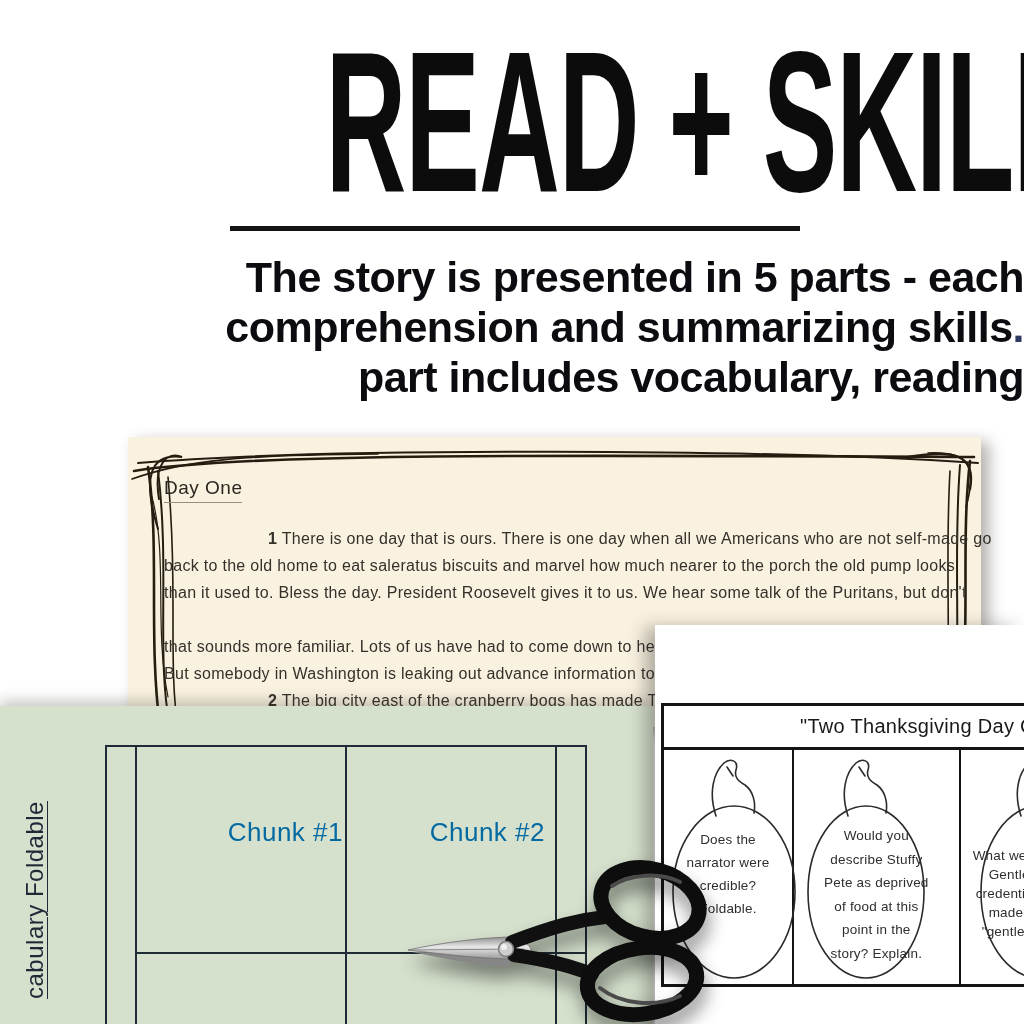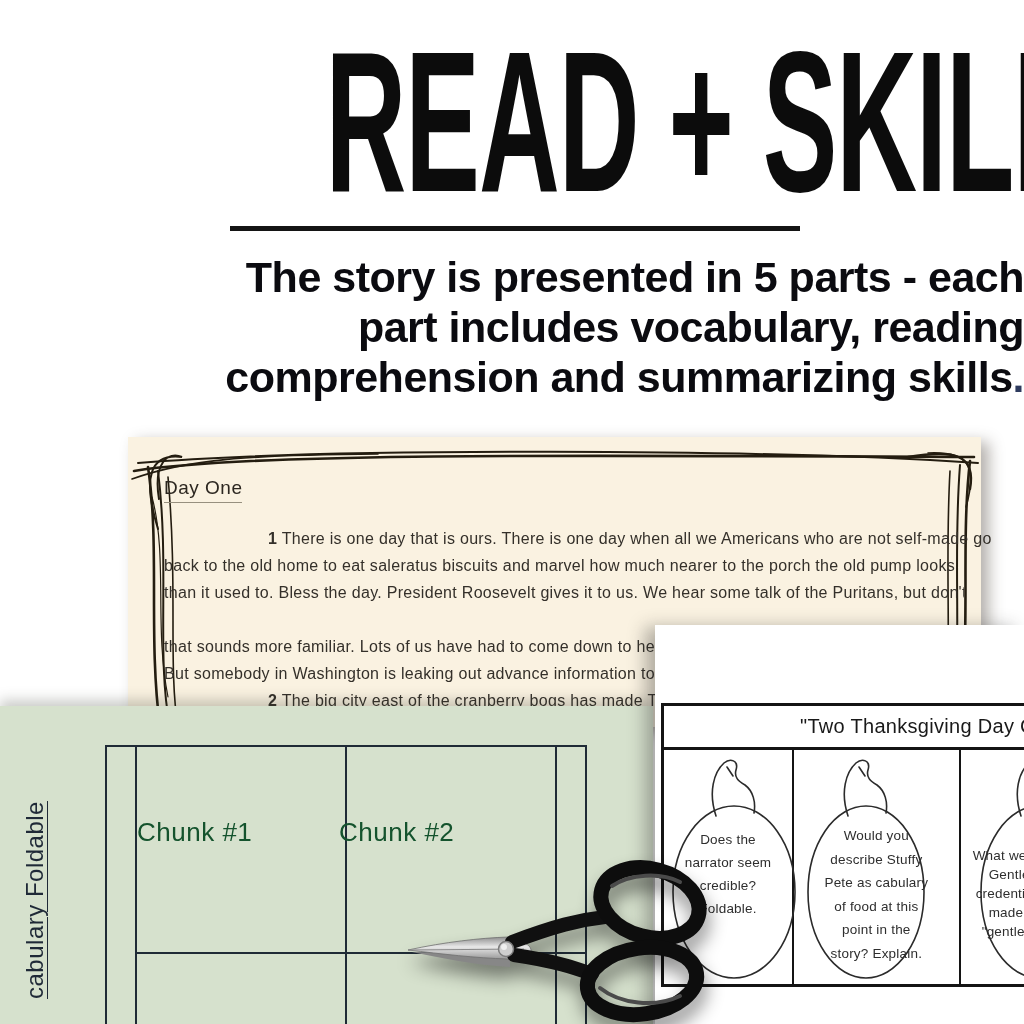--- a/index.html
+++ b/index.html
@@ -40,22 +40,22 @@
   .pline b{font-weight:700;}
   .pline.indent{padding-left:104px;}
   
   .foldable{
     position:absolute;left:0;top:706px;width:653px;height:318px;
     background:var(--foldable_bg,#d6e1cd);z-index:2;
     box-shadow:0 -6px 12px rgba(50,55,45,.25);
   }
   .fline{position:absolute;background:var(--table_line,#1f2b36);}
   .chunk{
-    position:absolute;top:104px;height:44px;line-height:44px;text-align:left;
-    font-size:26px;color:#14532d;letter-spacing:.5px;
+    position:absolute;top:104px;height:44px;line-height:44px;text-align:right;
+    font-size:26px;color:#0369a1;letter-spacing:.5px;
   }
   .chunk1{left:137px;width:206px;}
   .chunk2{left:339px;width:206px;}
   .side-label{
     position:absolute;left:-95px;top:179px;width:260px;height:30px;line-height:30px;
     text-align:center;font-size:24px;color:#1f2937;letter-spacing:.5px;
     transform:rotate(-90deg);text-decoration:underline;text-underline-offset:4px;text-decoration-thickness:1px;
   }
   
   .worksheet{
@@ -104,22 +104,22 @@
 
 <div id="app">
 
   <div class="title-wrap">
     <span class="title-text">READ + SKILLS</span>
   </div>
   <div class="divider"></div>
 
   <div class="subtitle">
     <div>The story is presented in 5 parts - each</div>
+    <div><span>comprehension and summarizing skills</span><span class="period">.</span></div>
     <div>part includes vocabulary, reading</div>
-    <div><span>comprehension and summarizing skills</span><span class="period">.</span></div>
   </div>
 
   <div class="passage">
     <svg class="doodle" width="853" height="290" viewBox="0 0 853 290" fill="none">
       <g stroke="#241d10" fill="none" stroke-linecap="round">
         <path d="M6,34 C120,16 400,18 846,20" stroke-width="2.6"></path>
         <path d="M10,26 C200,10 640,12 850,26" stroke-width="2"></path>
         <path d="M4,42 C60,22 120,18 250,17" stroke-width="1.6"></path>
         <path d="M30,92 C14,40 22,16 54,20 C40,14 25,26 31,62" stroke-width="2"></path>
         <path d="M20,30 C32,110 20,200 32,290" stroke-width="2.6"></path>
@@ -164,38 +164,38 @@
       <div class="ws-col c1">
         <svg class="pumpkin" width="141" height="237" viewBox="0 0 141 237">
           <g stroke="#2b2b2b" stroke-width="1.6" fill="none" stroke-linecap="round">
             <path d="M52,66 C44,42 50,22 60,13 C66,8 75,10 72,20 C70,27 74,31 81,35 C89,41 92,52 90,63"></path>
             <path d="M63,17 L69,26"></path>
             <ellipse cx="70" cy="142" rx="61" ry="86"></ellipse>
           </g>
         </svg>
         <div class="ptext pt1">
           <div>Does the</div>
-          <div>narrator seem</div>
+          <div>narrator were</div>
           <div>credible?</div>
           <div>Foldable.</div>
         </div>
       </div>
 
       <div class="ws-col c2">
         <svg class="pumpkin" width="145" height="237" viewBox="0 0 145 237">
           <g stroke="#2b2b2b" stroke-width="1.6" fill="none" stroke-linecap="round">
             <path d="M54,66 C46,42 52,22 62,13 C68,8 77,10 74,20 C72,27 76,31 83,35 C91,41 94,52 92,63"></path>
             <path d="M65,17 L71,26"></path>
             <ellipse cx="72" cy="142" rx="58" ry="86"></ellipse>
           </g>
         </svg>
         <div class="ptext pt2">
           <div>Would you</div>
           <div>describe Stuffy</div>
-          <div>Pete as cabulary</div>
+          <div>Pete as deprived</div>
           <div>of food at this</div>
           <div>point in the</div>
           <div>story?  Explain.</div>
         </div>
       </div>
 
       <div class="ws-col c3">
         <svg class="pumpkin" width="148" height="237" viewBox="0 0 148 237">
           <g stroke="#2b2b2b" stroke-width="1.6" fill="none" stroke-linecap="round">
             <path d="M60,66 C52,42 58,22 68,13 C74,8 83,10 80,20 C78,27 82,31 89,35 C97,41 100,52 98,63"></path>

